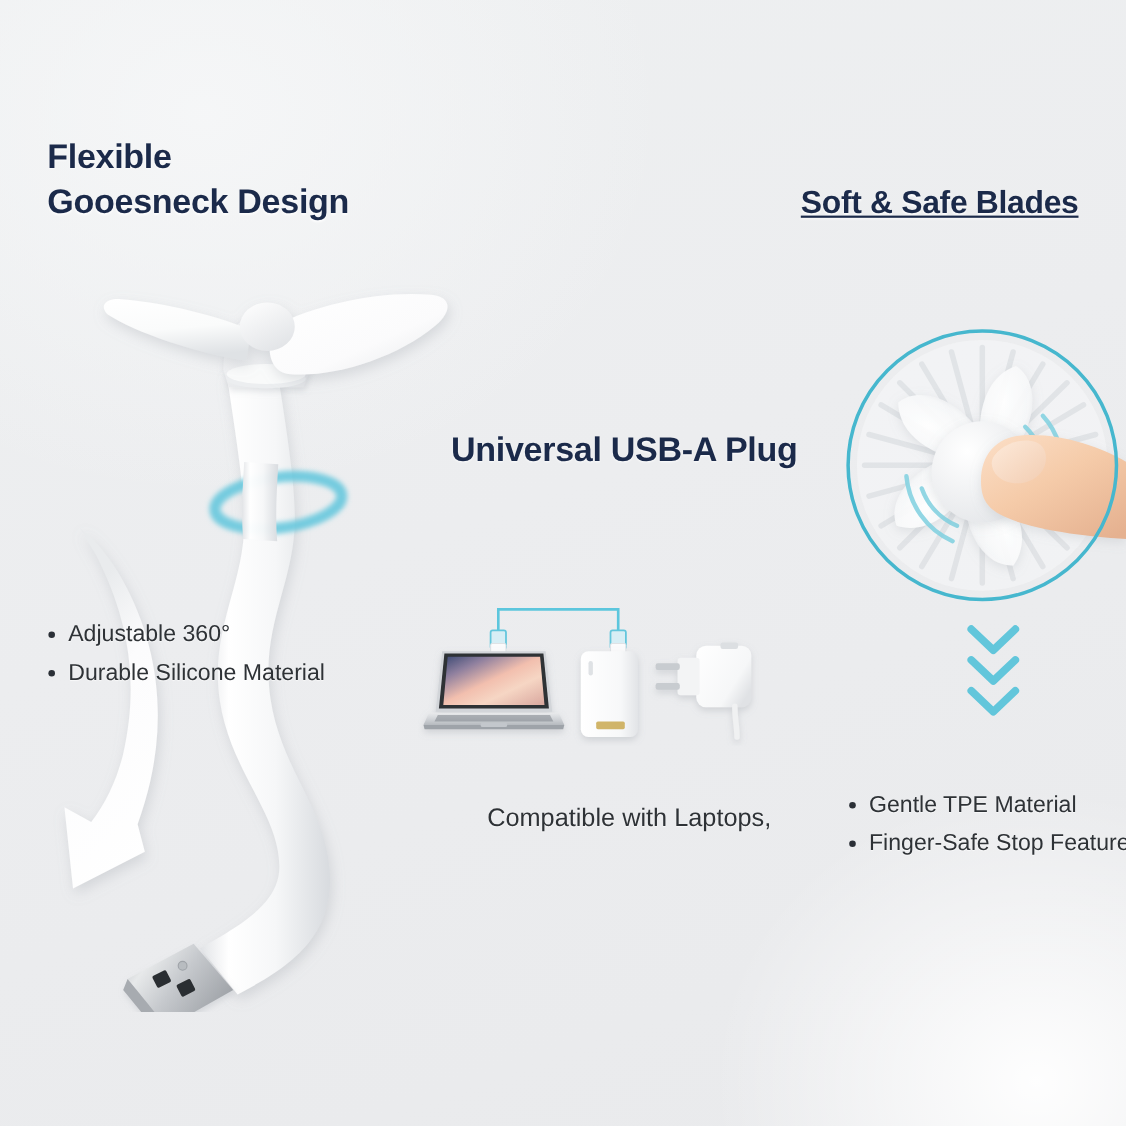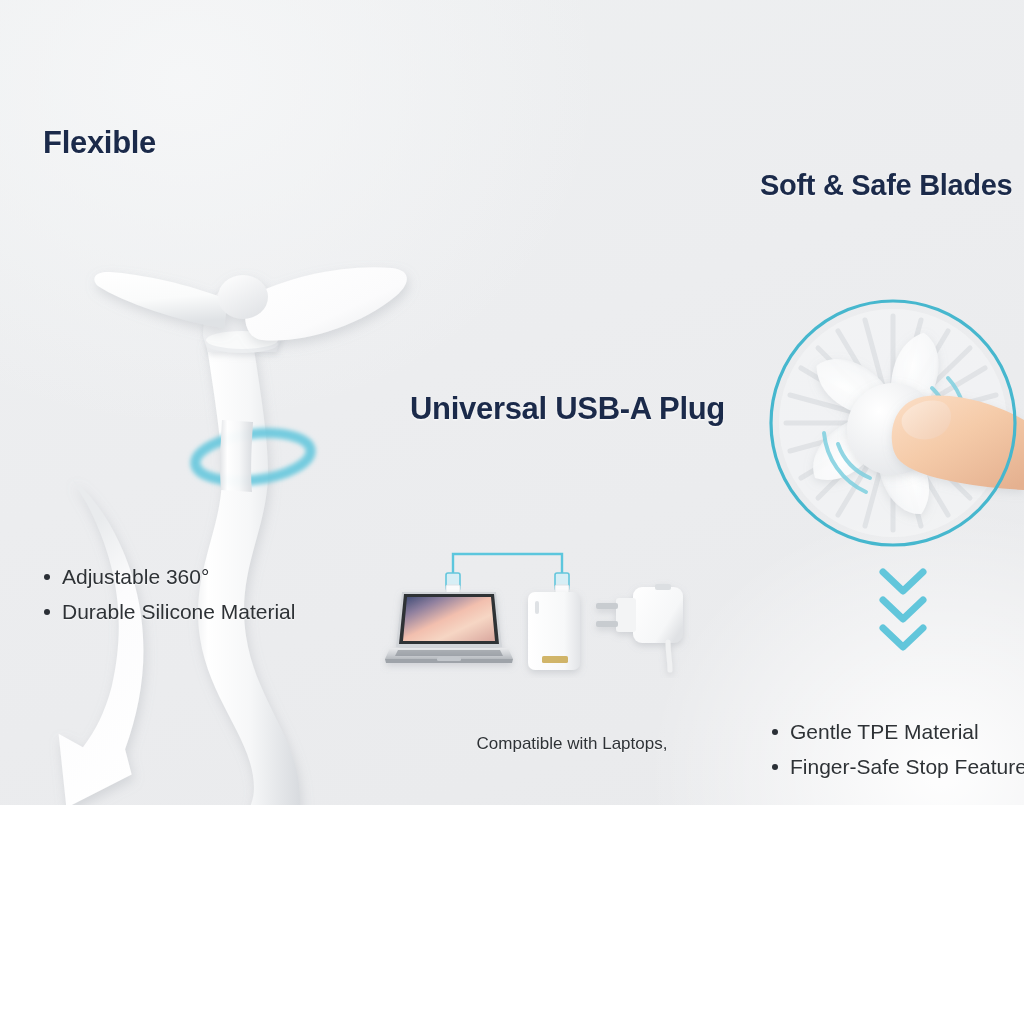--- a/index.html
+++ b/index.html
@@ -3,21 +3,21 @@
 <meta charset="utf-8">
 <style>
   html, body {
     margin: 0;
     padding: 0;
     background: #ffffff;
   }
   #stage {
     position: relative;
     width: 1024px;
-    height: 805px;
+    height: 1024px;
     overflow: hidden;
     background:
       radial-gradient(ellipse 420px 380px at 92% 96%, rgba(255,255,255,0.95) 0%, rgba(255,255,255,0.0) 70%),
       radial-gradient(ellipse 600px 500px at 18% 10%, rgba(246,247,248,0.9) 0%, rgba(255,255,255,0.0) 70%),
       linear-gradient(160deg, #eef0f1 0%, #ecedef 45%, #e9eaec 100%);
     font-family: "Liberation Sans", sans-serif;
     -webkit-font-smoothing: antialiased;
   }
 
   
@@ -31,24 +31,25 @@
   }
   #h-left {
     left: 43px;
     top: 122px;
     font-size: 31px;
     line-height: 41px;
     white-space: normal;
     width: 330px;
   }
   #h-right {
-    left: 760px;
+    left: 728px;
     top: 166px;
     font-size: 29px;
     line-height: 38px;
+    text-decoration: underline;
   }
   #h-center {
     left: 410px;
     top: 390px;
     font-size: 31px;
     line-height: 38px;
   }
 
   
   .bullets {
@@ -75,21 +76,21 @@
     border-radius: 50%;
     background: #2a2f36;
   }
   #bul-left { left: 24px; top: 543px; width: 260px; }
   #bul-right { left: 752px; top: 698px; width: 300px; white-space: nowrap; }
   #bul-right li { overflow: visible; }
 
   .caption {
     position: absolute;
     color: #2e3236;
-    font-size: 17px;
+    font-size: 23px;
     line-height: 31px;
     text-align: center;
     text-shadow: 0 1px 1px rgba(255,255,255,0.7);
   }
   #cap-center { left: 400px; top: 728px; width: 344px; }
 
   
   #fan-left { position: absolute; left: 0; top: 240px; width: 470px; height: 680px; }
 
   
@@ -101,20 +102,21 @@
   
   #chevrons { position: absolute; left: 855px; top: 558px; width: 96px; height: 96px; }
 </style>
 </head>
 <body>
 
 <div id="stage">
 
   <div class="heading" id="h-left">
     <div>Flexible</div>
+    <div>Gooesneck Design</div>
   </div>
 
   <div class="heading" id="h-right">Soft &amp; Safe Blades</div>
 
   <div class="heading" id="h-center">Universal USB-A Plug</div>
 
   <svg id="fan-left" viewBox="0 0 470 680">
     <defs>
       <linearGradient id="bladeG1" x1="0" y1="0" x2="1" y2="1">
         <stop offset="0%" stop-color="#ffffff"></stop>

